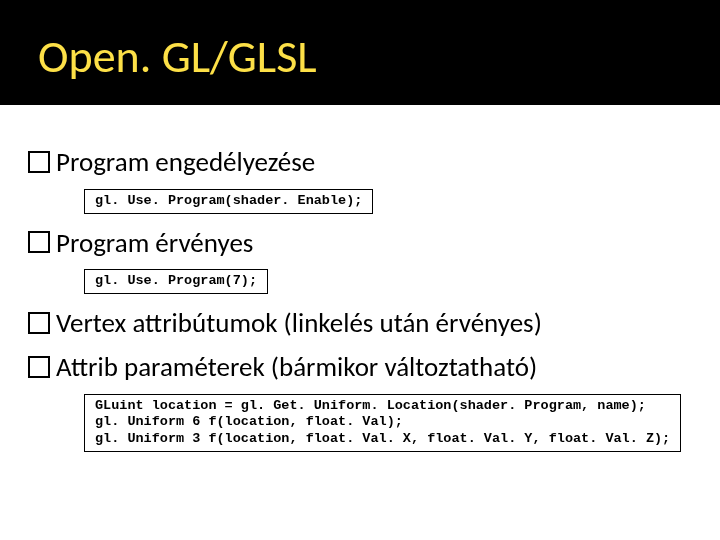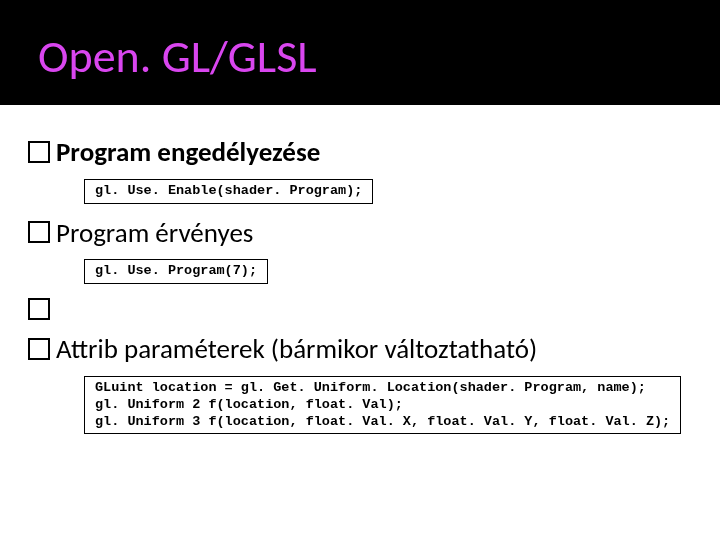--- a/index.html
+++ b/index.html
@@ -20,37 +20,36 @@
   .title-bar {
     background: #000000;
     width: 720px;
     height: 105px;
     position: relative;
   }
   .title-text {
     position: absolute;
     left: 38px;
     top: 28px;
-    color: #d946ef;
+    color: #fde047;
     font-size: 46px;
     font-weight: 400;
     letter-spacing: 0px;
   }
   .content {
     padding: 22px 28px 0 28px;
   }
   .bullet {
     display: flex;
     align-items: center;
     margin-top: 14px;
     margin-bottom: 6px;
   }
   .bullet:first-child {
-    margin-top: 10px;
-    font-weight: bold;
+    margin-top: 20px;
   }
   .box {
     display: inline-block;
     width: 22px;
     height: 22px;
     border: 2px solid #000;
     margin-right: 6px;
     box-sizing: border-box;
     flex: 0 0 auto;
   }
@@ -85,39 +84,40 @@
     <div class="title-text">Open. GL/GLSL</div>
   </div>
 
   <div class="content">
 
     <div class="bullet">
       <span class="box"></span>
       <span class="bullet-text">Program engedélyezése</span>
     </div>
     <div class="code-box">
-      <pre>gl. Use. Enable(shader. Program);</pre>
+      <pre>gl. Use. Program(shader. Enable);</pre>
     </div>
 
     <div class="bullet">
       <span class="box"></span>
       <span class="bullet-text">Program érvényes</span>
     </div>
     <div class="code-box">
       <pre>gl. Use. Program(7);</pre>
     </div>
 
     <div class="bullet">
       <span class="box"></span>
+      <span class="bullet-text">Vertex attribútumok (linkelés után érvényes)</span>
     </div>
 
     <div class="bullet">
       <span class="box"></span>
       <span class="bullet-text">Attrib paraméterek (bármikor változtatható)</span>
     </div>
     <div class="code-box">
       <pre>GLuint location = gl. Get. Uniform. Location(shader. Program, name);
-gl. Uniform 2 f(location, float. Val);
+gl. Uniform 6 f(location, float. Val);
 gl. Uniform 3 f(location, float. Val. X, float. Val. Y, float. Val. Z);</pre>
     </div>
 
   </div>
 </div>
 
 </body></html>

